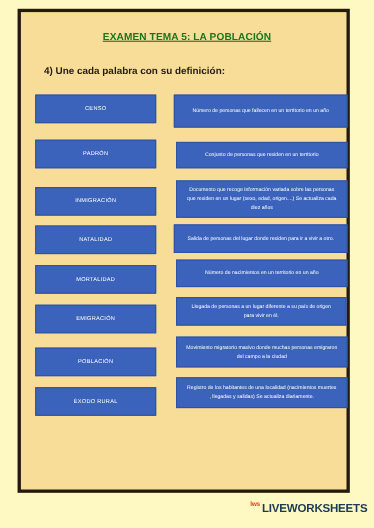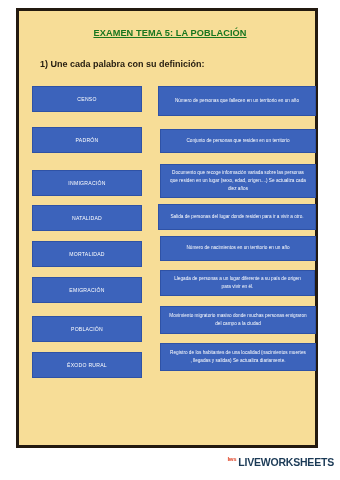--- a/index.html
+++ b/index.html
@@ -12,21 +12,21 @@
     height: 480px;
     overflow: hidden;
     font-family: "Liberation Sans", sans-serif;
     position: relative;
   }
   .page {
     position: absolute;
     left: 0; top: 0;
     width: 340px;
     height: 480px;
-    background: #ffffff;
+    background: #fef9c3;
   }
   .frame {
     position: absolute;
     left: 16px;
     top: 8px;
     width: 302px;
     height: 440px;
     border: 3px solid #231a10;
     box-sizing: border-box;
     background: #f7dd97;
@@ -117,21 +117,21 @@
 </style>
 </head>
 <body>
 
 <div class="page">
 
   <div class="frame"></div>
 
   <div class="title">EXAMEN TEMA 5: LA POBLACIÓN</div>
 
-  <div class="subtitle">1) Une cada palabra con su definición:</div>
+  <div class="subtitle">4) Une cada palabra con su definición:</div>
 
   <div class="columns">
 
     <div class="col-left">
       <div class="box box-left" style="top:0px">CENSO</div>
       <div class="box box-left" style="top:41px">PADRÓN</div>
       <div class="box box-left" style="top:84px">INMIGRACIÓN</div>
       <div class="box box-left" style="top:119px">NATALIDAD</div>
       <div class="box box-left" style="top:155px">MORTALIDAD</div>
       <div class="box box-left" style="top:191px">EMIGRACIÓN</div>

